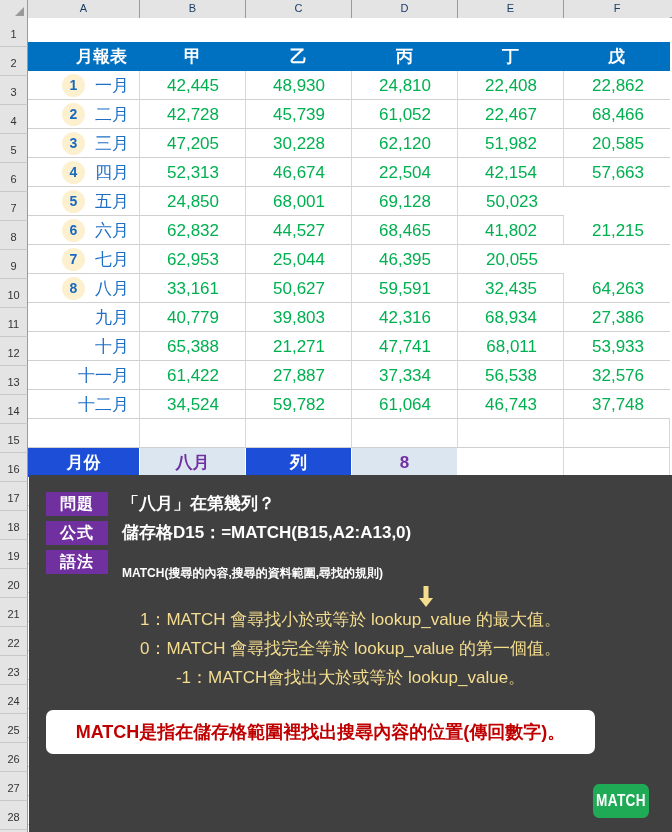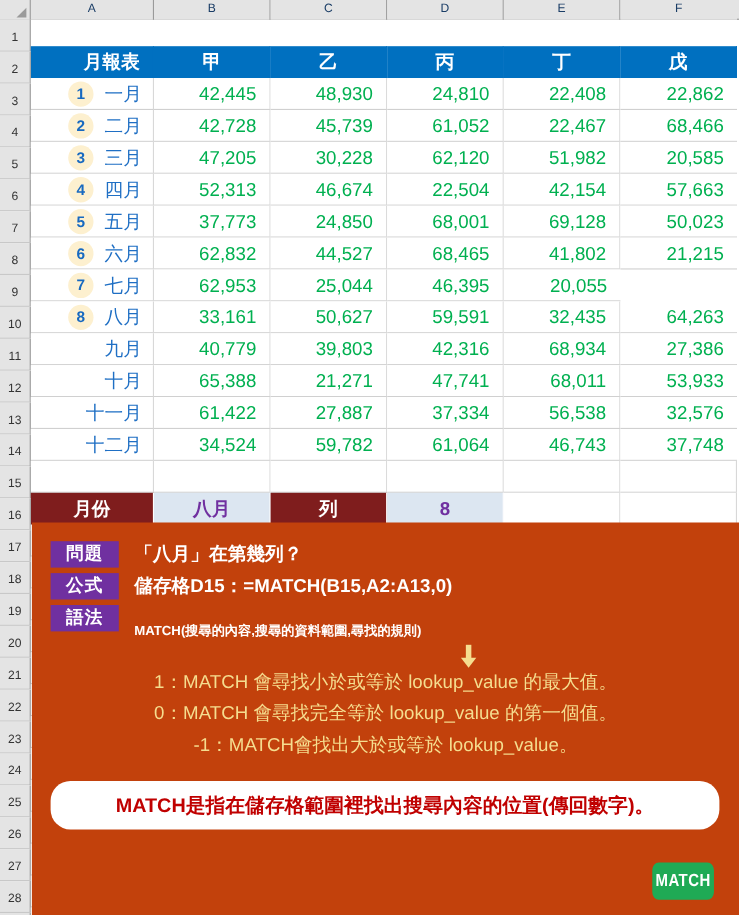--- a/index.html
+++ b/index.html
@@ -67,42 +67,42 @@
     color: #1f6fc4; font-size: 17px;
   }
   .badge {
     position: absolute; left: 34px; top: 3px;
     width: 23px; height: 23px; border-radius: 50%;
     background: #fdf0cf; color: #1769c0;
     font-size: 14px; font-weight: bold;
     line-height: 23px; text-align: center;
   }
   .num-cell {
-    text-align: right; padding-right: 12px;
+    text-align: right; padding-right: 26px;
     color: #00b050; font-size: 17px;
   }
 
   
   .r15-label {
-    background: #7f1d1d; color: #ffffff;
+    background: #1d4ed8; color: #ffffff;
     font-size: 17px; font-weight: bold; text-align: center;
     border-right: 1px solid #ffffff; border-bottom: none;
   }
   .r15-value {
     background: #dce6f1; color: #7030a0;
     font-size: 17px; font-weight: bold; text-align: center;
     border-right: 1px solid #ffffff; border-bottom: none;
   }
   .blank-cell { background: #ffffff; border-right: 1px solid #d8d8d8; }
 
   
   .panel {
     position: absolute; left: 29px; top: 475px;
     width: 643px; height: 357px;
-    background: #c2410c; z-index: 5;
+    background: #404040; z-index: 5;
   }
   .tag-line { display: flex; align-items: center; height: 29px; }
   .tag {
     width: 62px; height: 24px; margin-left: 17px;
     background: #7030a0; color: #ffffff;
     font-size: 16px; font-weight: bold;
     text-align: center; line-height: 24px;
     letter-spacing: 1px;
   }
   .tag-text {
@@ -114,22 +114,22 @@
   .arrow-wrap { position: absolute; left: 418px; top: 586px; z-index: 6; }
 
   .rule-line {
     height: 29px; line-height: 29px;
     color: #f5dd8f; font-size: 17px;
     text-align: center; white-space: nowrap;
   }
 
   .whitebox {
     position: absolute; left: 46px; top: 710px;
-    width: 608px; height: 44px;
-    background: #ffffff; border-radius: 18px;
+    width: 549px; height: 44px;
+    background: #ffffff; border-radius: 7px;
     color: #c00000; font-size: 18px; font-weight: bold;
     text-align: center; line-height: 44px; white-space: nowrap;
     z-index: 6;
   }
   .match-badge {
     position: absolute; left: 588px; top: 784px;
     width: 66px; height: 34px;
     background: #1faa55; border-radius: 7px;
     color: #ffffff; font-size: 16px; font-weight: bold;
     text-align: center; line-height: 34px;
@@ -206,21 +206,20 @@
           <div class="cell c-c num-cell">46,674</div>
           <div class="cell c-d num-cell">22,504</div>
           <div class="cell c-e num-cell">42,154</div>
           <div class="cell c-f num-cell">57,663</div>
         </div>
       </div>
       <div class="row">
         <div class="rowhead">6</div>
         <div class="cells">
           <div class="cell c-a month-cell"><span class="badge">5</span><span>五月</span></div>
-          <div class="cell c-b num-cell">37,773</div>
           <div class="cell c-c num-cell">24,850</div>
           <div class="cell c-d num-cell">68,001</div>
           <div class="cell c-e num-cell">69,128</div>
           <div class="cell c-f num-cell">50,023</div>
         </div>
       </div>
       <div class="row">
         <div class="rowhead">7</div>
         <div class="cells">
           <div class="cell c-a month-cell"><span class="badge">6</span><span>六月</span></div>

